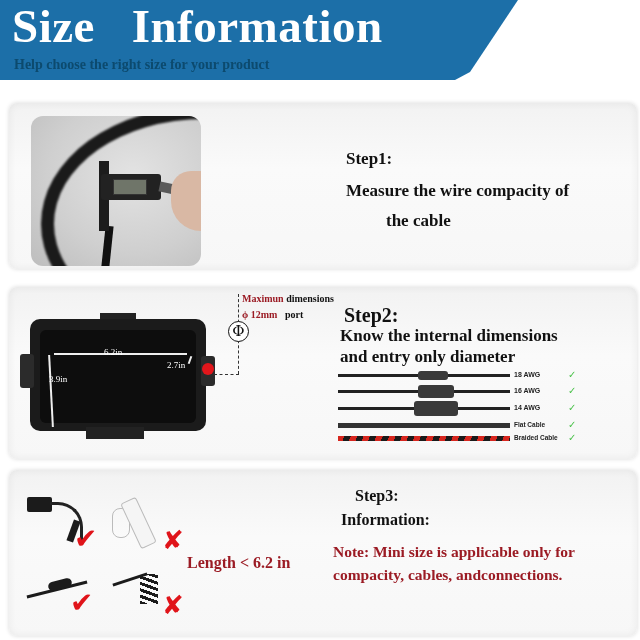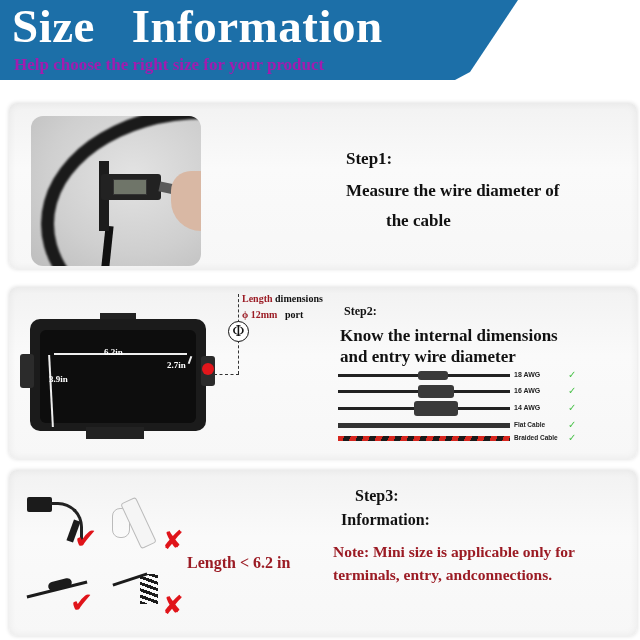--- a/index.html
+++ b/index.html
@@ -12,23 +12,23 @@
       position: absolute; left: 0; top: 0; width: 518px; height: 80px;
       background: #1c6fa8;
       clip-path: polygon(0 0, 518px 0, 470px 72px, 455px 80px, 0 80px);
     }
     .banner-title {
       position: absolute; left: 12px; top: -4px; color: #fff;
       font-family: "Liberation Serif", serif; font-weight: bold;
       font-size: 47px; letter-spacing: 0.5px; white-space: pre; line-height: 60px;
     }
     .banner-sub {
-      position: absolute; left: 14px; top: 54px; color: #a21caf;
+      position: absolute; left: 14px; top: 54px; color: #0c4a6e;
       font-family: "Liberation Serif", serif; font-weight: bold;
-      font-size: 17px; line-height: 22px; white-space: nowrap;
+      font-size: 14px; line-height: 22px; white-space: nowrap;
     }
     .card {
       position: absolute; left: 9px; width: 628px;
       background: linear-gradient(180deg, #f2f2f2 0%, #fafafa 40%, #f7f7f7 100%);
       border-radius: 8px;
       box-shadow: 0 0 4px rgba(0,0,0,0.15), inset 0 0 8px rgba(0,0,0,0.06);
     }
     #card1 { top: 103px; height: 166px; }
     #card2 { top: 287px; height: 172px; }
     #card3 { top: 470px; height: 166px; }
@@ -59,21 +59,21 @@
     .box { position: absolute; left: 12px; top: 9px; width: 176px; height: 112px; background: #1b1b1b; border-radius: 10px; }
     .box-inner { position: absolute; left: 22px; top: 20px; width: 156px; height: 93px; background: #0d0d0d; border-radius: 6px; }
     .tab-top { position: absolute; left: 82px; top: 3px; width: 36px; height: 10px; background: #222; }
     .tab-bot { position: absolute; left: 68px; top: 117px; width: 58px; height: 12px; background: #222; }
     .latch-l { position: absolute; left: 2px; top: 44px; width: 14px; height: 34px; background: #2b2b2b; border-radius: 3px; }
     .latch-r { position: absolute; left: 183px; top: 46px; width: 14px; height: 30px; background: #2b2b2b; border-radius: 3px; }
     .port { position: absolute; left: 184px; top: 53px; width: 12px; height: 12px; background: #e2161b; border-radius: 50%; }
     .dim-h { position: absolute; left: 36px; top: 43px; width: 133px; height: 2px; background: #eee; }
     .dim-v { position: absolute; left: 32px; top: 45px; width: 2px; height: 72px; background: #eee; transform: rotate(-3deg); }
     .dim-d { position: absolute; left: 171px; top: 46px; width: 2px; height: 8px; background: #eee; transform: rotate(20deg); }
-    .dim-label { position: absolute; color: #fff; font-family: "Liberation Serif", serif; font-weight: bold; font-size: 9px; white-space: nowrap; }
+    .dim-label { position: absolute; color: #fff; font-family: "Liberation Serif", serif; font-weight: normal; font-size: 9px; white-space: nowrap; }
     .dash-h { position: absolute; left: 214px; top: 374px; width: 25px; border-top: 1px dashed #333; }
     .dash-v { position: absolute; left: 238px; top: 294px; height: 80px; border-left: 1px dashed #333; }
     .phi-circle {
       position: absolute; left: 228px; top: 321px; width: 19px; height: 19px;
       border: 1.5px solid #111; border-radius: 50%; background: #fff;
       font-size: 15px; line-height: 19px; text-align: center; color: #111;
       font-family: "DejaVu Serif", serif;
     }
 
     
@@ -110,21 +110,21 @@
 <div class="photo">
   <div class="ring"></div>
   <div class="cable-drop"></div>
   <div class="caliper-jaw"></div>
   <div class="caliper-body"></div>
   <div class="caliper-lcd"></div>
   <div class="caliper-bar"></div>
   <div class="hand"></div>
 </div>
 <div class="step-text" style="left:346px;top:149px;font-size:17px;">Step1:</div>
-<div class="step-text" style="left:346px;top:181px;font-size:17px;">Measure the wire diameter of</div>
+<div class="step-text" style="left:346px;top:181px;font-size:17px;">Measure the wire compacity of</div>
 <div class="step-text" style="left:346px;top:211px;font-size:17px;margin-left:40px;">the cable</div>
 
 <div class="card" id="card2"></div>
 <div class="box-wrap">
   <div class="tab-top"></div>
   <div class="box"></div>
   <div class="box-inner"></div>
   <div class="tab-bot"></div>
   <div class="latch-l"></div>
   <div class="latch-r"></div>
@@ -133,30 +133,30 @@
   <div class="dim-v"></div>
   <div class="dim-d"></div>
   <div class="dim-label" style="left:86px;top:37px;">6.2in</div>
   <div class="dim-label" style="left:31px;top:64px;">3.9in</div>
   <div class="dim-label" style="left:149px;top:50px;">2.7in</div>
 </div>
 <div class="dash-v"></div>
 <div class="dash-h"></div>
 <div class="phi-circle">Φ</div>
 <div class="step-text" style="left:242px;top:293px;font-size:10px;line-height:12px;white-space:nowrap;">
-  <span class="red">Length</span>
+  <span class="red">Maximun</span>
   <span>dimensions</span>
 </div>
 <div class="step-text" style="left:242px;top:309px;font-size:10px;line-height:12px;white-space:nowrap;">
   <span class="red">ϕ 12mm</span>&nbsp;&nbsp;
   <span>port</span>
 </div>
-<div class="step-text" style="left:344px;top:304px;font-size:12px;">Step2:</div>
+<div class="step-text" style="left:344px;top:304px;font-size:20px;">Step2:</div>
 <div class="step-text" style="left:340px;top:326px;font-size:17px;white-space:nowrap;">Know the internal dimensions</div>
-<div class="step-text" style="left:340px;top:347px;font-size:17px;white-space:nowrap;">and entry wire diameter</div>
+<div class="step-text" style="left:340px;top:347px;font-size:17px;white-space:nowrap;">and entry only diameter</div>
 
 <div>
   <div class="cable-row" style="top:370px;">
     <div class="wire"></div>
     <div class="ferrite" style="left:80px;width:30px;height:9px;top:1px;"></div>
     <div class="cable-label">18 AWG</div>
     <div class="check">✓</div>
   </div>
   <div class="cable-row" style="top:386px;">
     <div class="wire"></div>
@@ -198,13 +198,13 @@
   <div class="mark checkmark" style="left:70px;top:586px;">✔</div>
 
   <div class="splitter-cord"></div>
   <div class="splitter-fan"></div>
   <div class="mark xmark" style="left:162px;top:590px;">✘</div>
 </div>
 <div class="step-text red" style="left:187px;top:554px;font-size:16px;white-space:nowrap;">Length &lt; 6.2 in</div>
 <div class="step-text" style="left:355px;top:487px;font-size:16px;">Step3:</div>
 <div class="step-text" style="left:341px;top:511px;font-size:16px;">Information:</div>
 <div class="step-text red" style="left:333px;top:543px;font-size:15.5px;white-space:nowrap;">Note: Mini size is applicable only for</div>
-<div class="step-text red" style="left:333px;top:566px;font-size:15.5px;white-space:nowrap;">terminals, entry, andconnections.</div>
+<div class="step-text red" style="left:333px;top:566px;font-size:15.5px;white-space:nowrap;">compacity, cables, andconnections.</div>
 
 </body></html>

